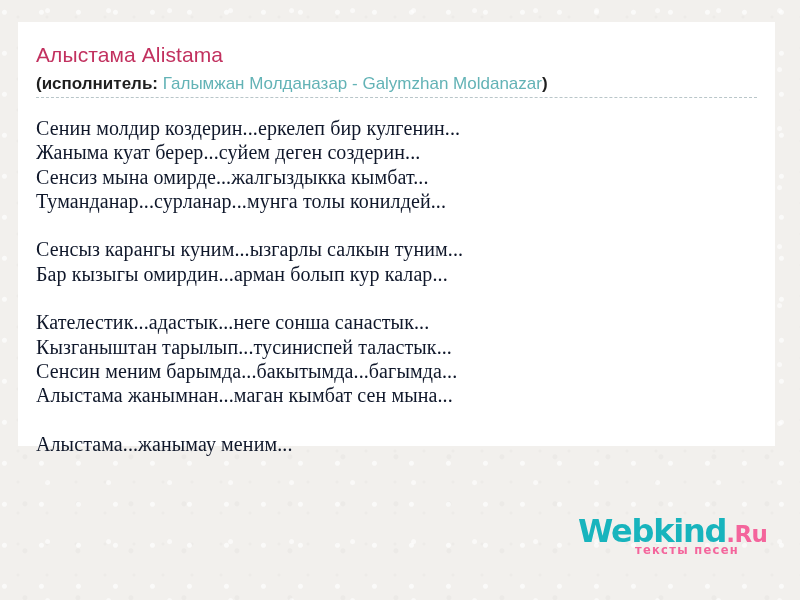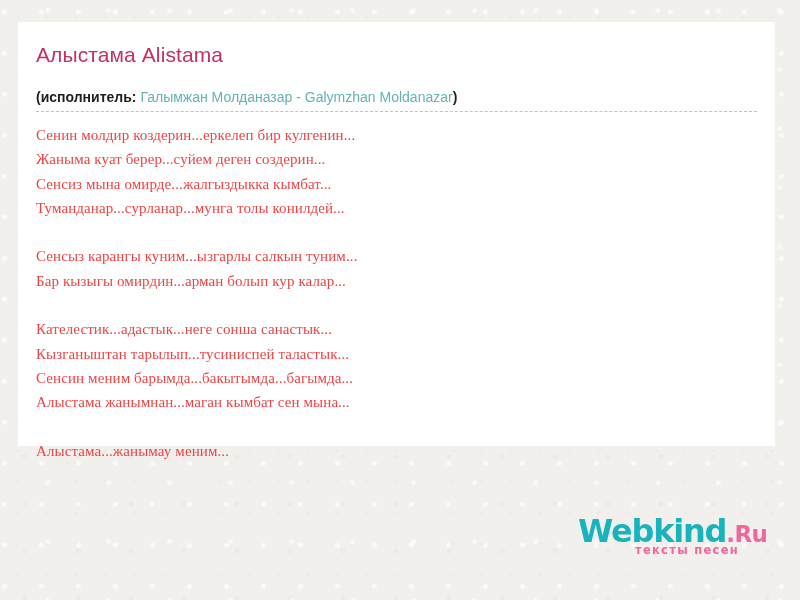--- a/index.html
+++ b/index.html
@@ -53,49 +53,49 @@
     font-family: "Liberation Sans", sans-serif;
     font-size: 21px;
     font-weight: normal;
     line-height: 26px;
     color: #c2315f;
     letter-spacing: 0.1px;
     white-space: nowrap;
   }
 
   .artist-row {
-    margin-top: 20px;
+    margin-top: 6px;
     padding-bottom: 4px;
     font-family: "Liberation Sans", sans-serif;
-    font-size: 14px;
+    font-size: 17px;
     line-height: 19px;
     color: #2a2a2a;
     border-bottom: 1px dashed #b9c6c9;
     white-space: nowrap;
   }
 
   .artist-label,
   .paren {
     font-weight: bold;
     color: #1f1f1f;
   }
 
   .artist-link {
     color: #63b3b6;
     text-decoration: none;
     font-weight: normal;
   }
 
   
   .lyrics {
-    margin-top: 11px;
+    margin-top: 18px;
     font-family: "Liberation Serif", serif;
-    font-size: 15px;
+    font-size: 20px;
     line-height: 24.3px;
-    color: #ef4444;
+    color: #0f172a;
     letter-spacing: 0.1px;
   }
 
   .stanza {
     margin: 0 0 24.3px 0;
   }
 
   .stanza:last-child {
     margin-bottom: 0;
   }

